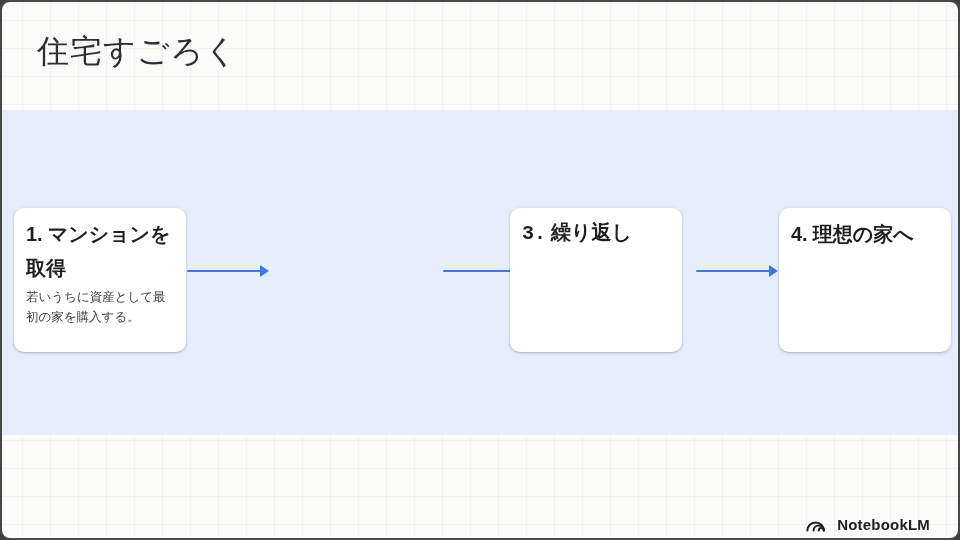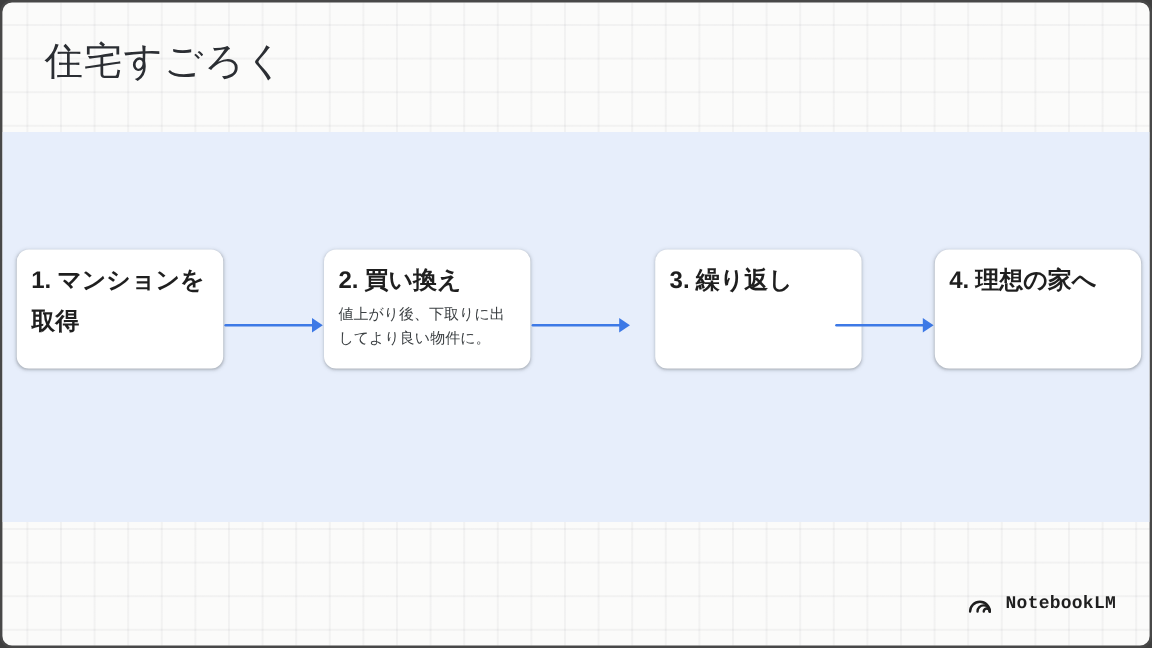--- a/index.html
+++ b/index.html
@@ -31,30 +31,30 @@
   }
   .band {
     position: absolute;
     left: 0; top: 108px;
     width: 100%; height: 325px;
     background: #e7eefb;
   }
   .card {
     position: absolute;
     top: 206px;
-    width: 172px; height: 99px;
+    width: 172px; height: 144px;
     background: #ffffff;
     border-radius: 10px;
     box-shadow: 0 1px 2px rgba(60,64,67,0.25), 0 1px 4px rgba(60,64,67,0.12);
     padding: 9px 12px 10px 12px;
   }
   .card-1 { left: 12px; }
   .card-2 { left: 268px; }
-  .card-3 { left: 544px; }
-  .card-4 { left: 777px; border-radius: 12px; }
+  .card-3 { left: 508px; font-family: Liberation Mono, monospace; }
+  .card-4 { left: 777px; }
   .card h2 {
     font-size: 20px;
     font-weight: 600;
     color: #1f1f1f;
     line-height: 1.72;
   }
   .card h2 .num { margin-right: 5px; }
   .card p {
     margin-top: 2px;
     font-size: 12.5px;
@@ -79,55 +79,51 @@
   .arrow .head {
     position: absolute;
     right: 0; top: 1px;
     width: 0; height: 0;
     border-left: 9px solid #3d79e6;
     border-top: 6px solid transparent;
     border-bottom: 6px solid transparent;
   }
   .brand {
     position: absolute;
-    right: 28px; top: 493px;
+    right: 28px; top: 514px;
     display: flex;
     align-items: center;
     gap: 12px;
-    font-family: Liberation Mono, monospace;
   }
   .brand .wordmark {
     font-size: 15px;
     font-weight: 600;
     letter-spacing: 0.2px;
     color: #1f1f1f;
   }
 </style>
 </head>
 <body>
 
 <div class="slide">
 
   <h1 class="page-title">住宅すごろく</h1>
 
   <div class="band"></div>
 
   <div class="card card-1">
     <h2><span class="num">1.</span><span>マンションを取得</span></h2>
+    <p>若いうちに資産として最初の家を購入する。</p>
   </div>
 
   <div class="arrow arrow-1">
     <span class="shaft"></span>
     <span class="head"></span>
   </div>
 
-  <div class="card card-2">
-    <h2><span class="num">2.</span><span>買い換え</span></h2>
-    <p>値上がり後、下取りに出してより良い物件に。</p>
-  </div>
 
   <div class="arrow arrow-2">
     <span class="shaft"></span>
     <span class="head"></span>
   </div>
 
   <div class="card card-3">
     <h2><span class="num">3.</span><span>繰り返し</span></h2>
   </div>
 

